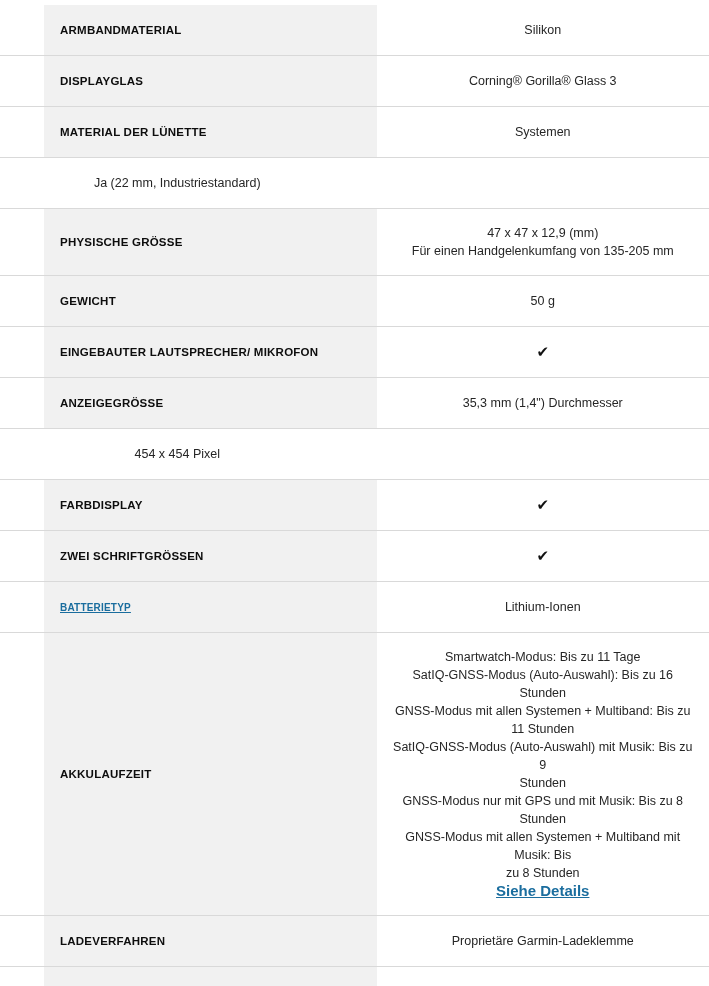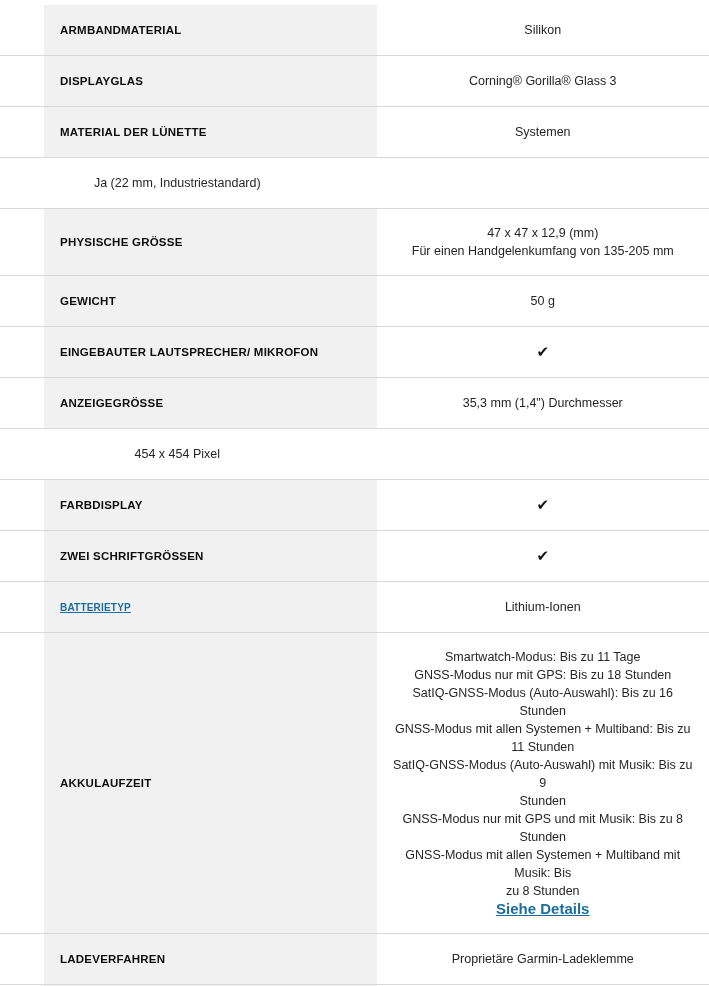--- a/index.html
+++ b/index.html
@@ -180,21 +180,20 @@
       <span class="value-line">Lithium-Ionen</span>
     </div>
   </div>
 
   <div class="row">
     <div class="label-cell">
       <span class="label-text">AKKULAUFZEIT</span>
     </div>
     <div class="value-cell">
       <span class="value-line">Smartwatch-Modus: Bis zu 11 Tage</span>
-      <span class="value-line">GNSS-Modus nur mit GPS: Bis zu 18 Stunden</span>
       <span class="value-line">SatIQ-GNSS-Modus (Auto-Auswahl): Bis zu 16 Stunden</span>
       <span class="value-line">GNSS-Modus mit allen Systemen + Multiband: Bis zu</span>
       <span class="value-line">11 Stunden</span>
       <span class="value-line">SatIQ-GNSS-Modus (Auto-Auswahl) mit Musik: Bis zu 9</span>
       <span class="value-line">Stunden</span>
       <span class="value-line">GNSS-Modus nur mit GPS und mit Musik: Bis zu 8 Stunden</span>
       <span class="value-line">GNSS-Modus mit allen Systemen + Multiband mit Musik: Bis</span>
       <span class="value-line">zu 8 Stunden</span>
       <a class="spec-link value-link" href="#">Siehe Details</a>
     </div>

